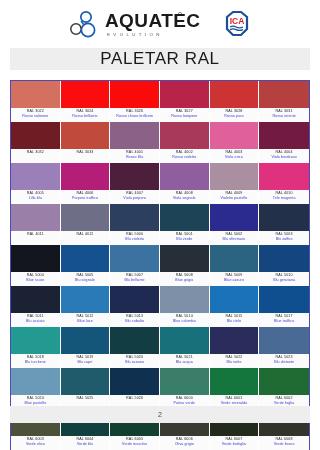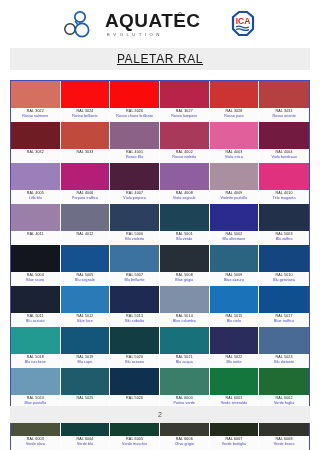--- a/index.html
+++ b/index.html
@@ -19,43 +19,42 @@
     background: #ffffff;
     box-sizing: border-box;
   }
 
   
   .logo-band {
     height: 48px;
     display: flex;
     align-items: center;
     justify-content: center;
-    gap: 6px;
+    gap: 0;
     background: #ffffff;
   }
 
   .logo-mark { flex: 0 0 auto; display: block; }
   .logo-word { flex: 0 0 auto; display: block; }
   .logo-ica  { flex: 0 0 auto; display: block; }
 
   
   .title-bar {
     margin: 0 10px;
     height: 22px;
     background: #eeeeee;
     display: flex;
     align-items: center;
     justify-content: center;
   }
   .title-bar .title-text {
-    font-size: 12px;
+    font-size: 17px;
     letter-spacing: 0.6px;
     color: #1a1a1a;
     font-weight: 400;
-    text-decoration: underline;
   }
 
   
   .palette-wrap {
     margin: 10px 10px 0 10px;
     border: 1px solid #4b4bb5;
     box-sizing: border-box;
   }
 
   .palette-table {

